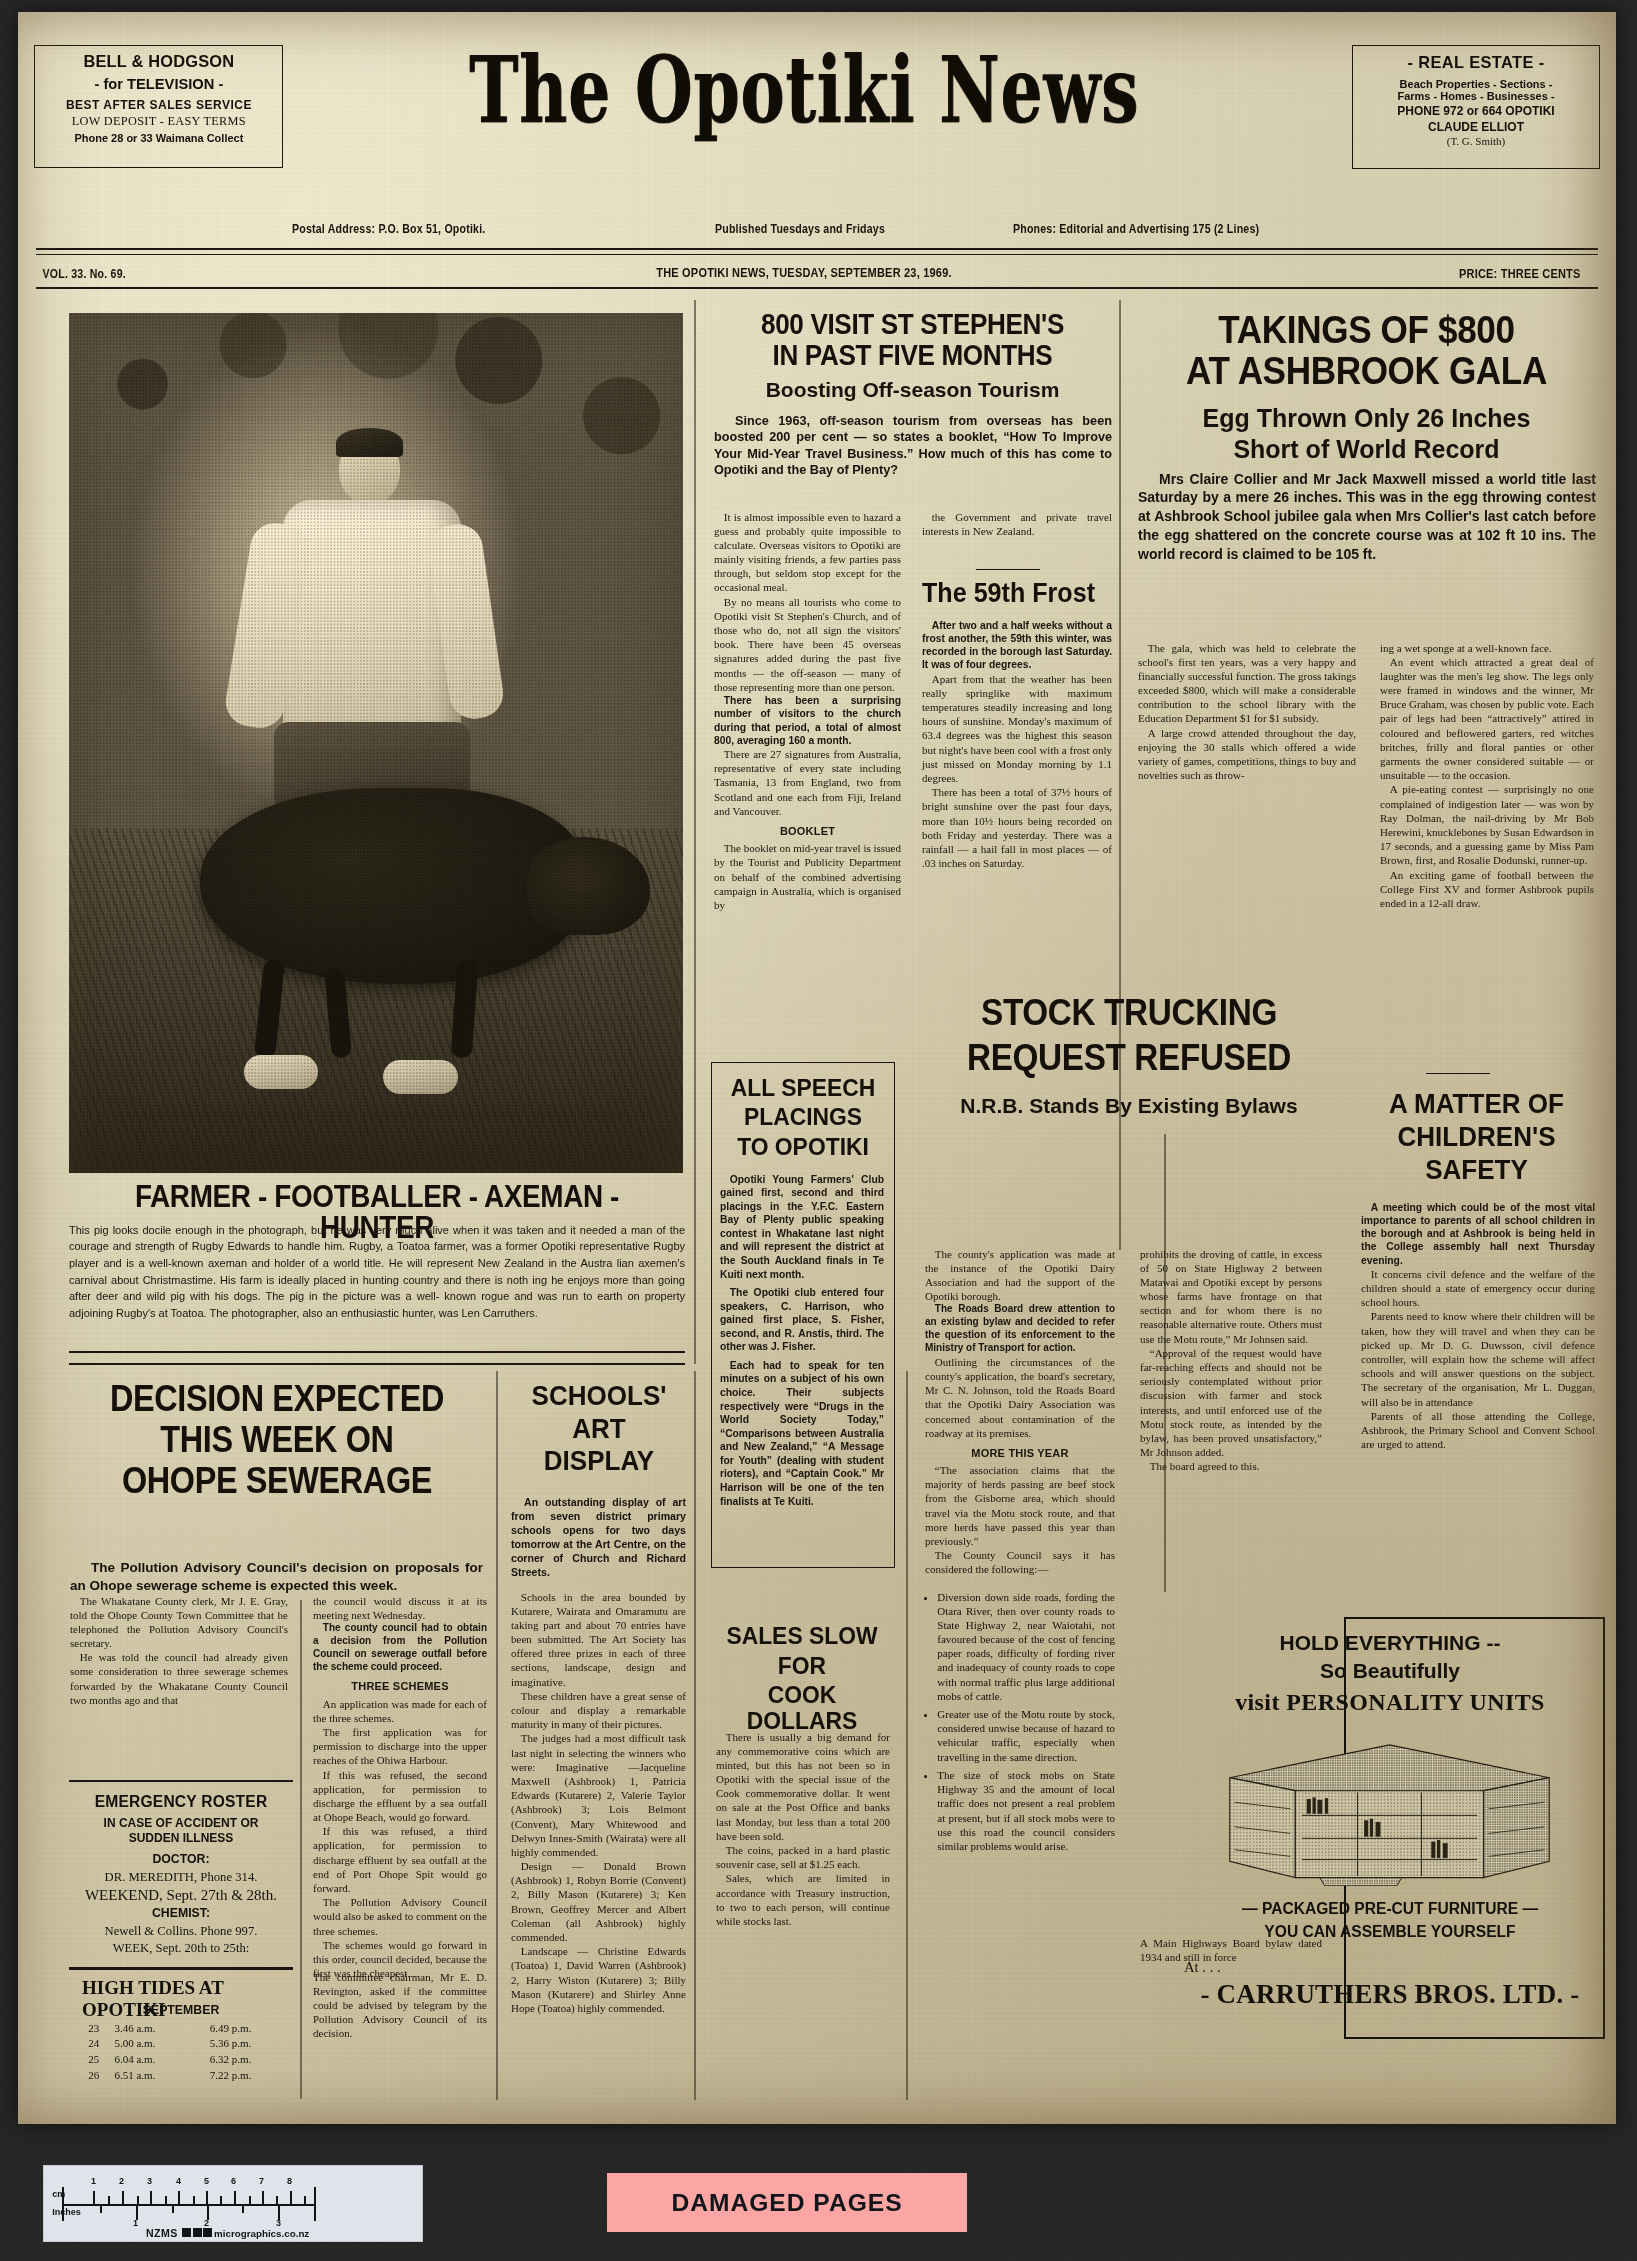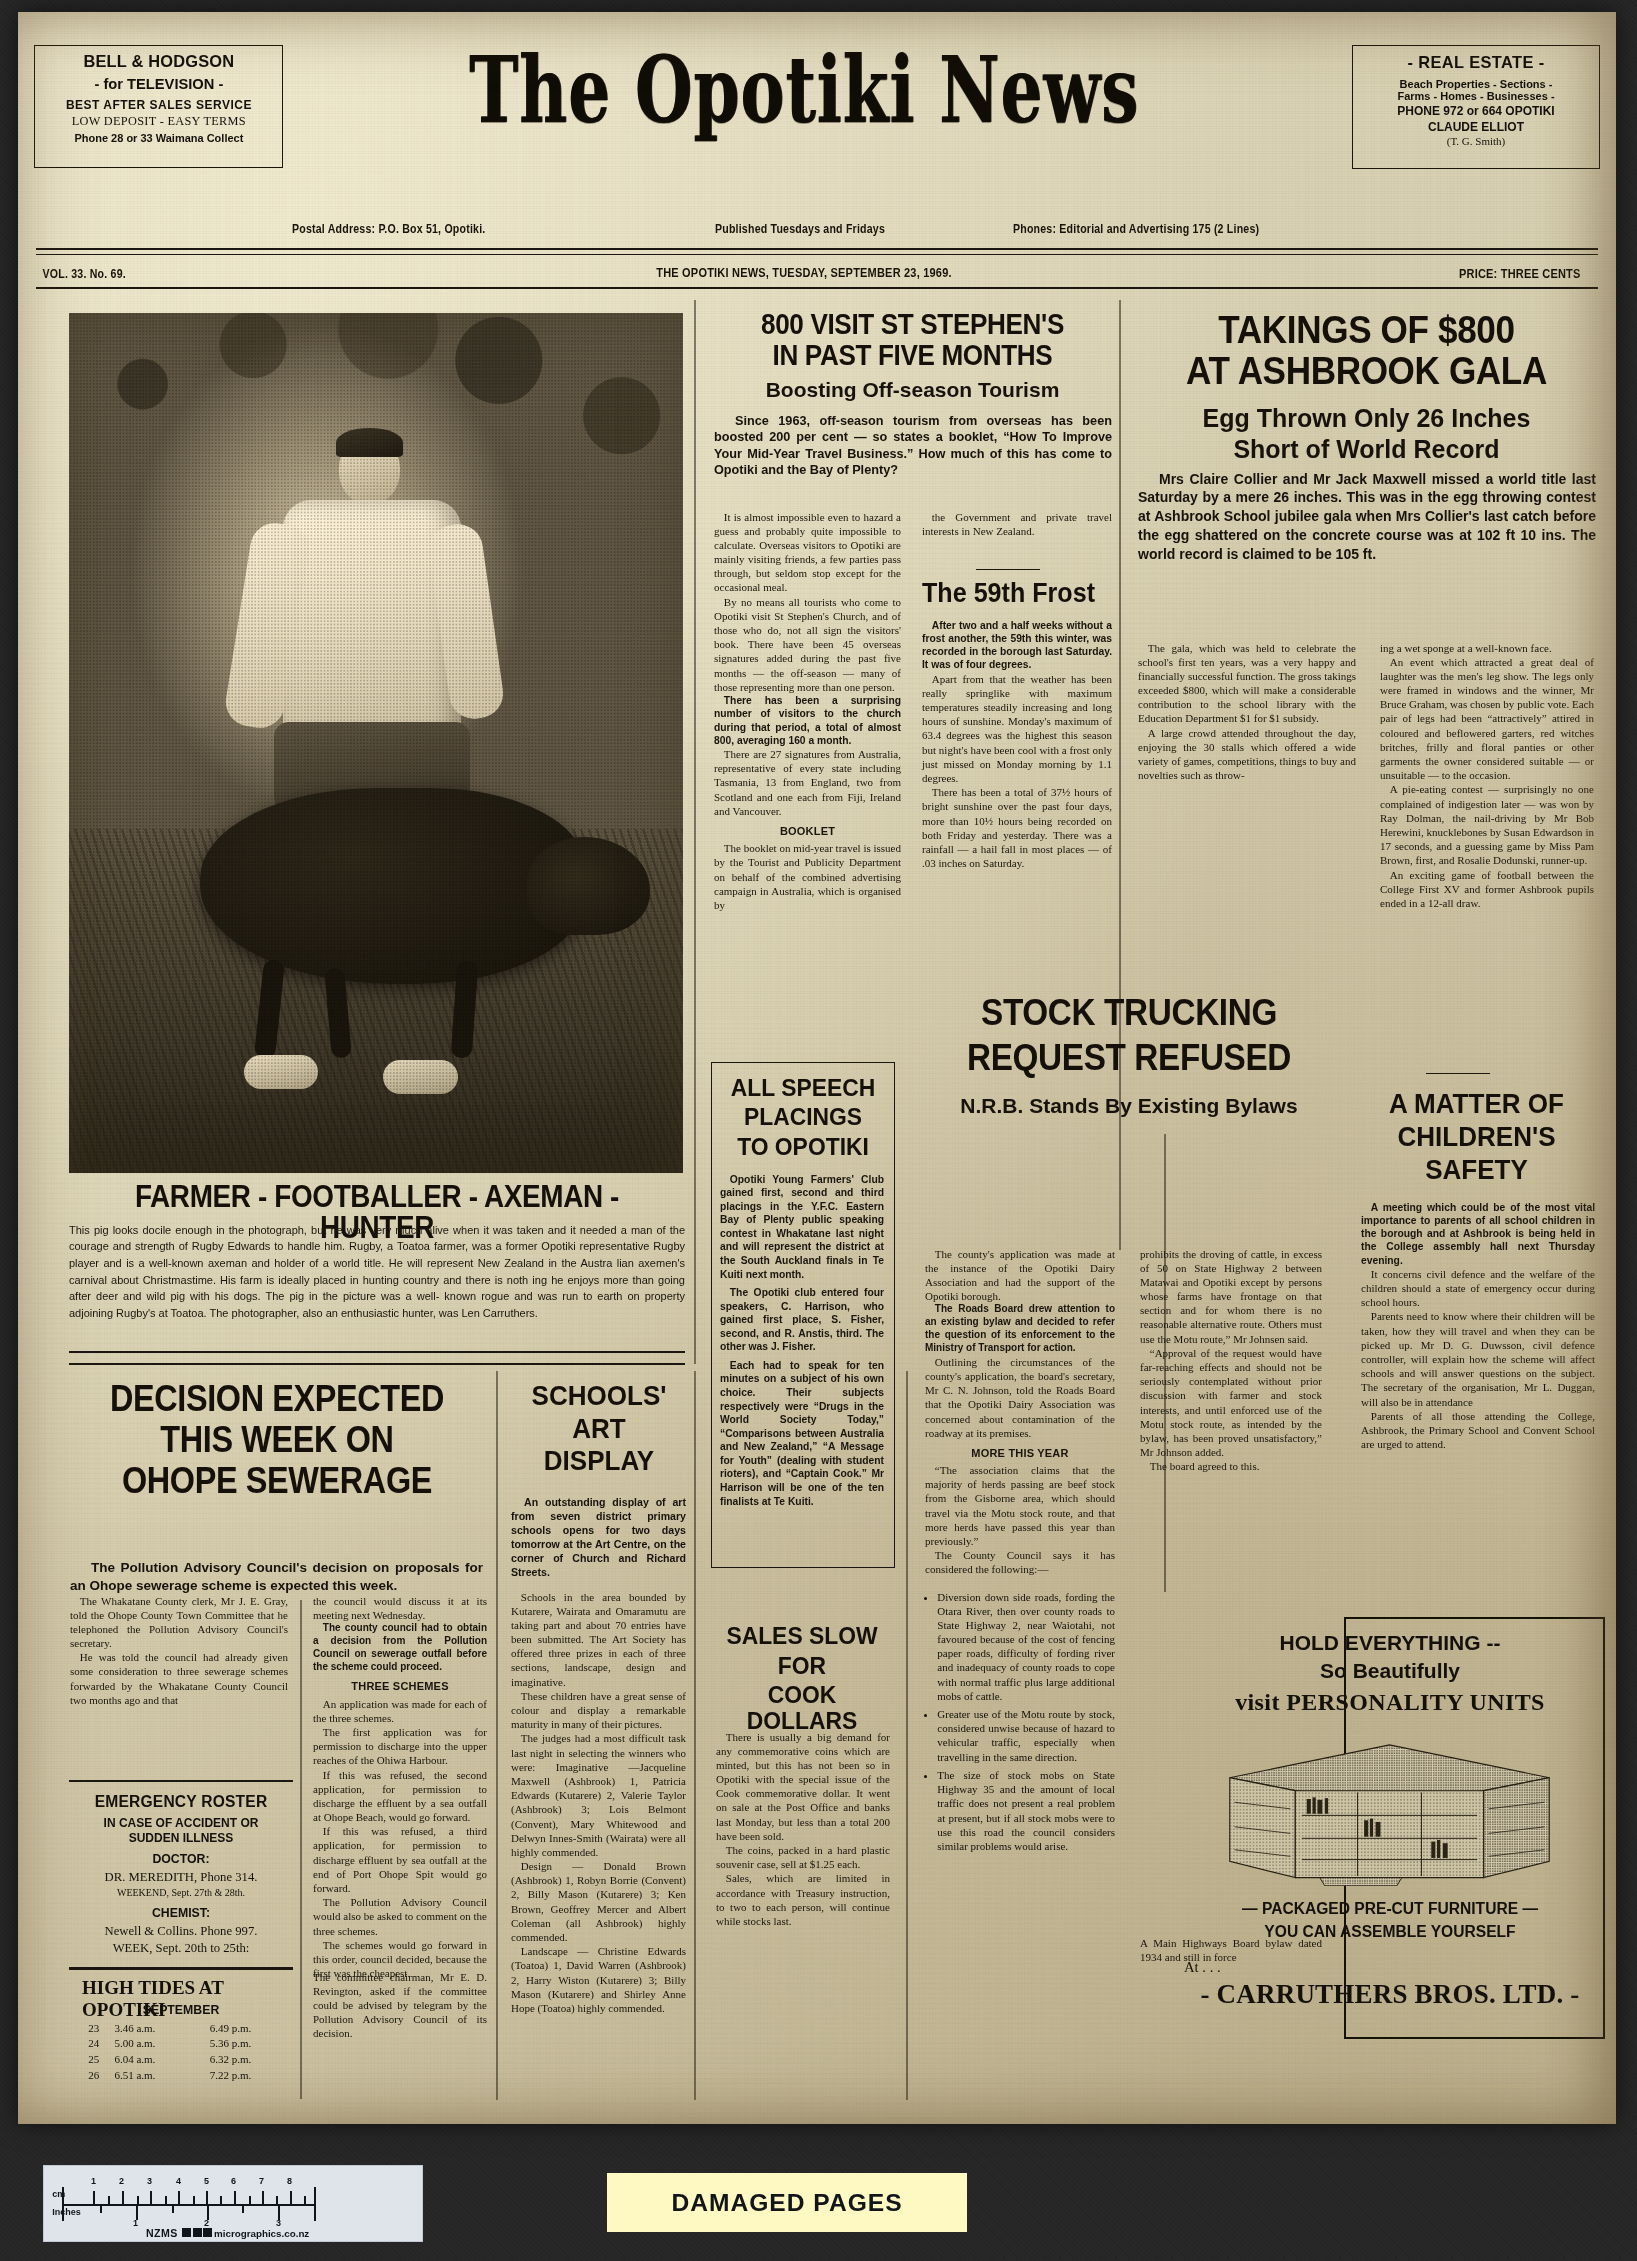--- a/index.html
+++ b/index.html
@@ -166,21 +166,21 @@
     background:#dfe4ea;
     border:0.8px solid #c3c9d0;
   }
   .ruler .lbl{
     position:absolute;font-family:"Liberation Sans",sans-serif;
     font-size:9px;color:#11151a;font-weight:600;
   }
   .tick{position:absolute;background:#11151a;}
   .damaged{
     position:absolute;
-    background:#fef9c3;
+    background:#fca5a5;
     color:#12161b;
     font-family:"Liberation Sans",sans-serif;
     font-weight:700;
     letter-spacing:1px;
     display:flex;align-items:center;justify-content:center;
   }
 
   .tideTbl{font-family:"Liberation Serif",serif;font-size:11px;line-height:1.45;}
   .tideTbl td{padding:0 3.3px;}
 
@@ -446,21 +446,21 @@
       <p>The schemes would go forward in this order, council decided, because the first was the cheapest.</p>
     </div>
 
     <div class="rule-med" style="left:51px;top:1768px;width:224px;"></div>
 
     <div class="blk ctr" style="left:51px;top:1781px;width:224px;font-family:'Liberation Sans',sans-serif;font-weight:700;font-size:15.6px;letter-spacing:0.2px;">EMERGENCY ROSTER</div>
     <div class="blk ctr" style="left:51px;top:1804px;width:224px;font-family:'Liberation Sans',sans-serif;font-weight:700;font-size:12px;">IN CASE OF ACCIDENT OR</div>
     <div class="blk ctr" style="left:51px;top:1819px;width:224px;font-family:'Liberation Sans',sans-serif;font-weight:700;font-size:12px;">SUDDEN ILLNESS</div>
     <div class="blk ctr" style="left:51px;top:1840px;width:224px;font-family:'Liberation Sans',sans-serif;font-weight:700;font-size:12.3px;">DOCTOR:</div>
     <div class="blk ctr" style="left:51px;top:1858px;width:224px;font-size:12.7px;">DR. MEREDITH, Phone 314.</div>
-    <div class="blk ctr" style="left:51px;top:1875px;width:224px;font-size:10px;">WEEKEND, Sept. 27th &amp; 28th.</div>
+    <div class="blk ctr" style="left:51px;top:1875px;width:224px;font-size:15px;">WEEKEND, Sept. 27th &amp; 28th.</div>
     <div class="blk ctr" style="left:51px;top:1894px;width:224px;font-family:'Liberation Sans',sans-serif;font-weight:700;font-size:12.3px;">CHEMIST:</div>
     <div class="blk ctr" style="left:51px;top:1912px;width:224px;font-size:12.7px;">Newell &amp; Collins. Phone 997.</div>
     <div class="blk ctr" style="left:51px;top:1929px;width:224px;font-size:12.7px;">WEEK, Sept. 20th to 25th:</div>
 
     <div class="rule-med" style="left:51px;top:1955px;width:224px;height:3.3px;"></div>
 
     <div class="blk" style="left:64px;top:1965px;width:219px;font-family:Liberation Serif, serif;font-weight:700;font-size:19px;">HIGH TIDES AT OPOTIKI</div>
     <div class="blk ctr" style="left:51px;top:1991px;width:224px;font-family:'Liberation Sans',sans-serif;font-weight:700;font-size:12.3px;">SEPTEMBER</div>
 
     <table class="tideTbl blk" style="left:67px;top:2009px;width:205px;border-collapse:collapse;">

